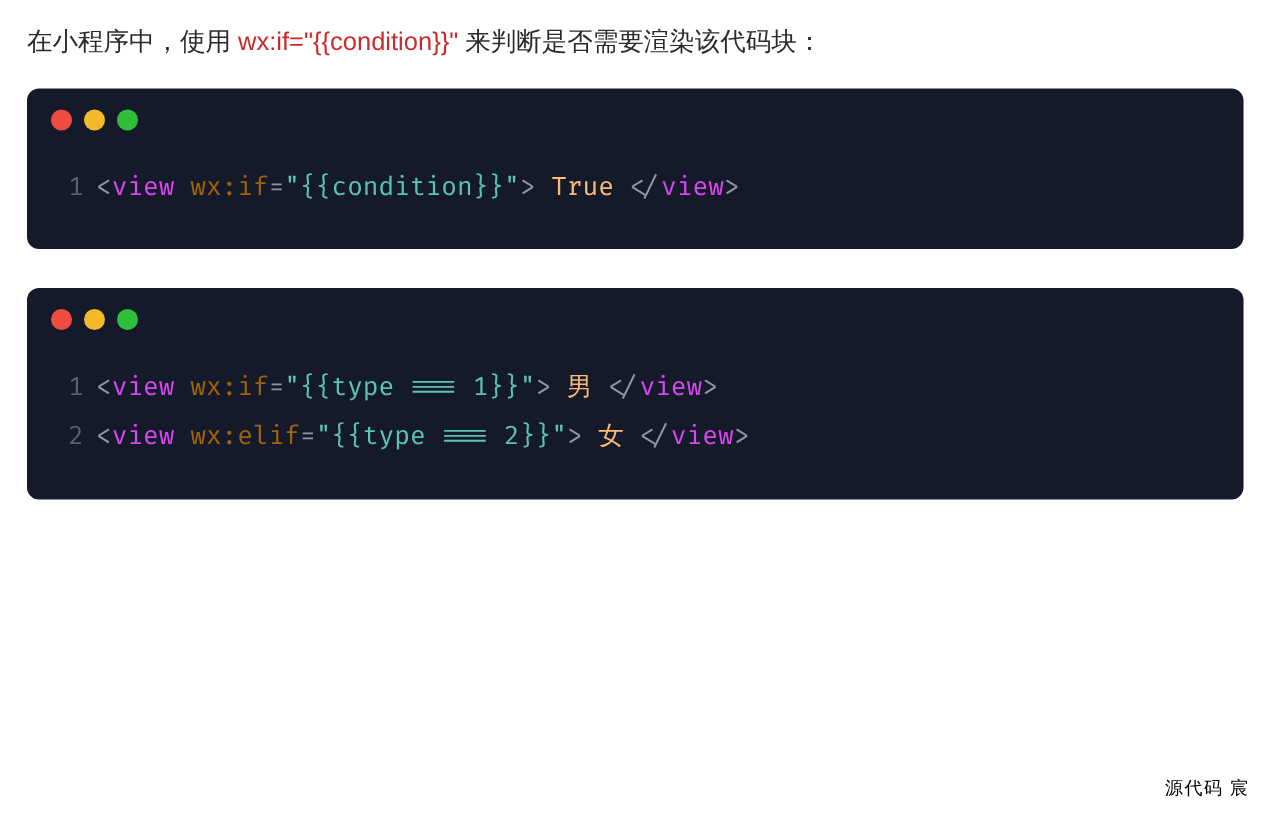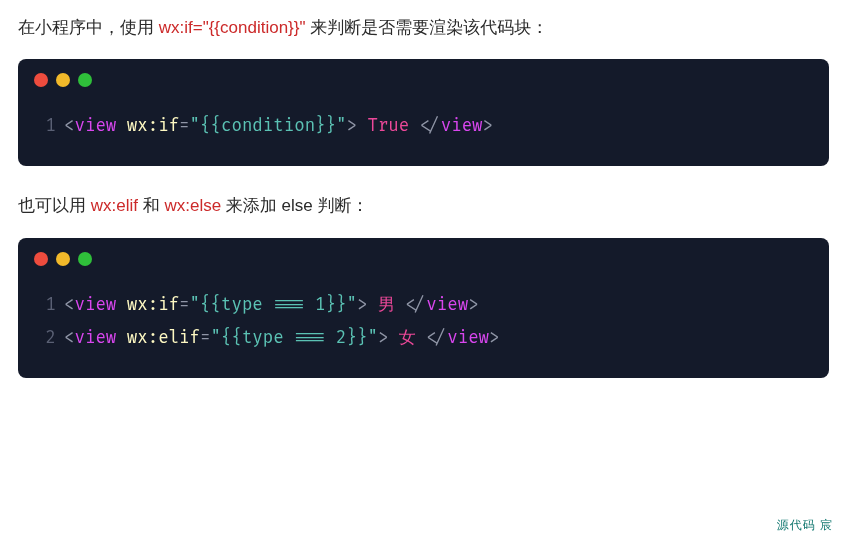--- a/index.html
+++ b/index.html
@@ -40,28 +40,28 @@
   .codelines {
     padding: 22px 16px 24px 16px;
     font-family: "Fira Code", "Consolas", monospace;
     font-size: 17px;
     line-height: 1.95;
   }
   .codeline { white-space: pre; }
   .ln  { color: #5a6074; display: inline-block; width: 22px; text-align: right; margin-right: 8px; }
   .pun { color: #8f95a6; }
   .tag { color: #d946ef; }
-  .attr{ color: #fef9c3; }
+  .attr{ color: #a16207; }
   .str { color: #5bc2b4; }
-  .txt { color: #ec4899; }
+  .txt { color: #fdba74; }
   .watermark {
     position: absolute;
     right: 14px;
     bottom: 8px;
-    color: #0f766e;
+    color: #000000;
     font-size: 12px;
     letter-spacing: 1px;
     margin-left: 40px;
   }
 </style>
 </head>
 <body>
 
 <div class="content">
 
@@ -73,23 +73,20 @@
     <div class="dots">
       <span class="dot dot-r"></span>
       <span class="dot dot-y"></span>
       <span class="dot dot-g"></span>
     </div>
     <div class="codelines">
         <div class="codeline"><span class="ln">1</span><span class="pun">&lt;</span><span class="tag">view</span><span class="txt"> </span><span class="attr">wx:if</span><span class="pun">=</span><span class="str">"{{condition}}"</span><span class="pun">&gt;</span><span class="txt"> True </span><span class="pun">&lt;/</span><span class="tag">view</span><span class="pun">&gt;</span></div>
       </div>
   </div>
 
-  <p class="para">
-    <span>也可以用 </span><span class="hl-red">wx:elif</span><span> 和 </span><span class="hl-red">wx:else</span><span> 来添加 else 判断：</span>
-  </p>
 
   <div class="codeblock" style="margin-bottom:0;">
     <div class="dots">
       <span class="dot dot-r"></span>
       <span class="dot dot-y"></span>
       <span class="dot dot-g"></span>
     </div>
     <div class="codelines">
         <div class="codeline"><span class="ln">1</span><span class="pun">&lt;</span><span class="tag">view</span><span class="txt"> </span><span class="attr">wx:if</span><span class="pun">=</span><span class="str">"{{type === 1}}"</span><span class="pun">&gt;</span><span class="txt"> 男 </span><span class="pun">&lt;/</span><span class="tag">view</span><span class="pun">&gt;</span></div>
         <div class="codeline"><span class="ln">2</span><span class="pun">&lt;</span><span class="tag">view</span><span class="txt"> </span><span class="attr">wx:elif</span><span class="pun">=</span><span class="str">"{{type === 2}}"</span><span class="pun">&gt;</span><span class="txt"> 女 </span><span class="pun">&lt;/</span><span class="tag">view</span><span class="pun">&gt;</span></div>

